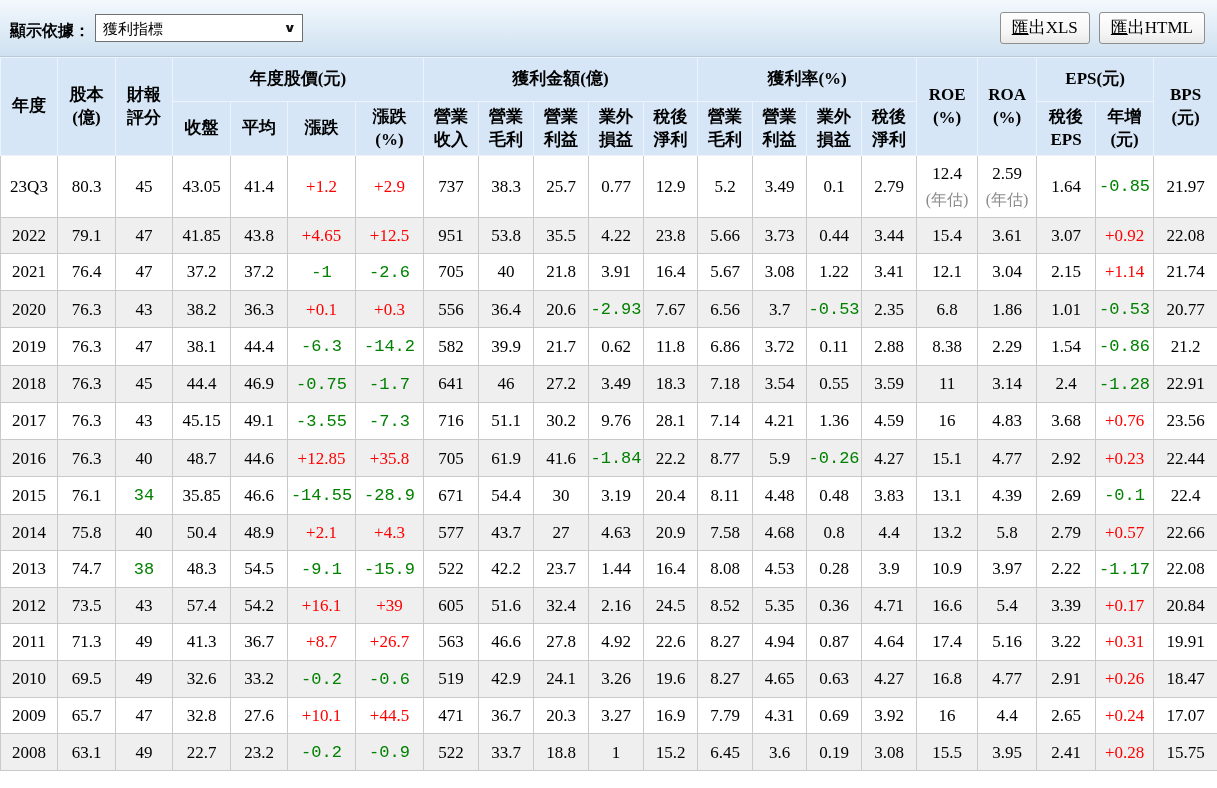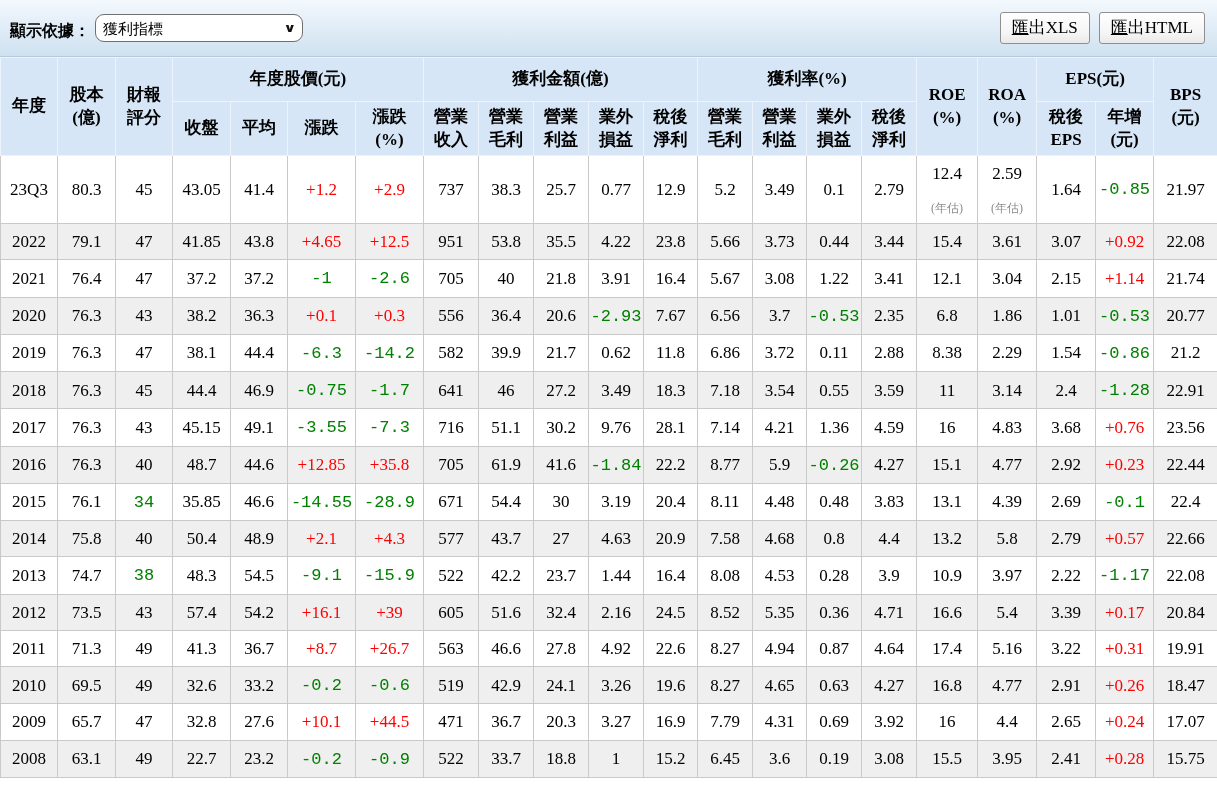--- a/index.html
+++ b/index.html
@@ -30,21 +30,21 @@
   }
   .select-wrap { position: relative; display: inline-block; }
   select.basis-select {
     width: 208px;
     height: 28px;
     font-family: "Liberation Sans", "DejaVu Sans", sans-serif;
     font-size: 15px;
     color: #000;
     background: #ffffff;
     border: 1px solid #6f6f6f;
-    border-radius: 9px;
+    border-radius: 0;
     padding: 2px 24px 2px 7px;
     appearance: none;
     -webkit-appearance: none;
     -moz-appearance: none;
   }
   .chevron {
     position: absolute;
     right: 8px;
     top: 50%;
     transform: translateY(-52%) scaleX(1.3);
@@ -95,24 +95,24 @@
     font-size: 17px;
     color: #000;
     padding: 7px 1px;
     line-height: 1.25;
   }
   tbody tr:nth-child(even) { background: #efefef; }
   tbody tr:nth-child(odd)  { background: #ffffff; }
   .pos { color: var(--pos-color, #ff0000); }
   .neg { color: var(--neg-color, #008000); font-family: Liberation Mono, monospace; }
   .note {
-    font-size: 12px;
+    font-size: 16px;
     color: var(--note-color, #8c8c8c);
     line-height: 1.15;
-    margin-top: 18px;
+    margin-top: 7px;
   }
 </style>
 </head>
 <body>
 
 <div class="topbar">
   <div class="topbar-left">
     <span class="display-label">顯示依據：</span>
     <span class="select-wrap">
       <select class="basis-select">

